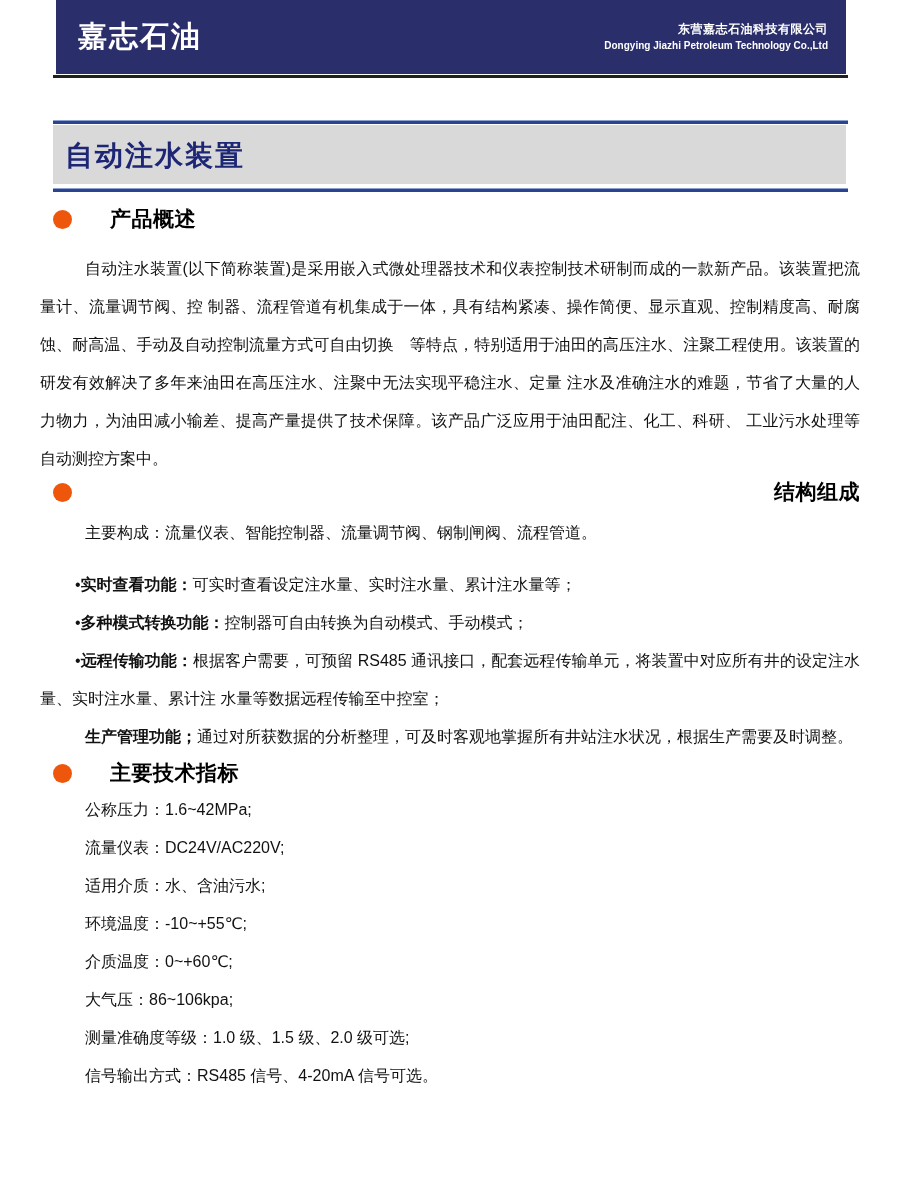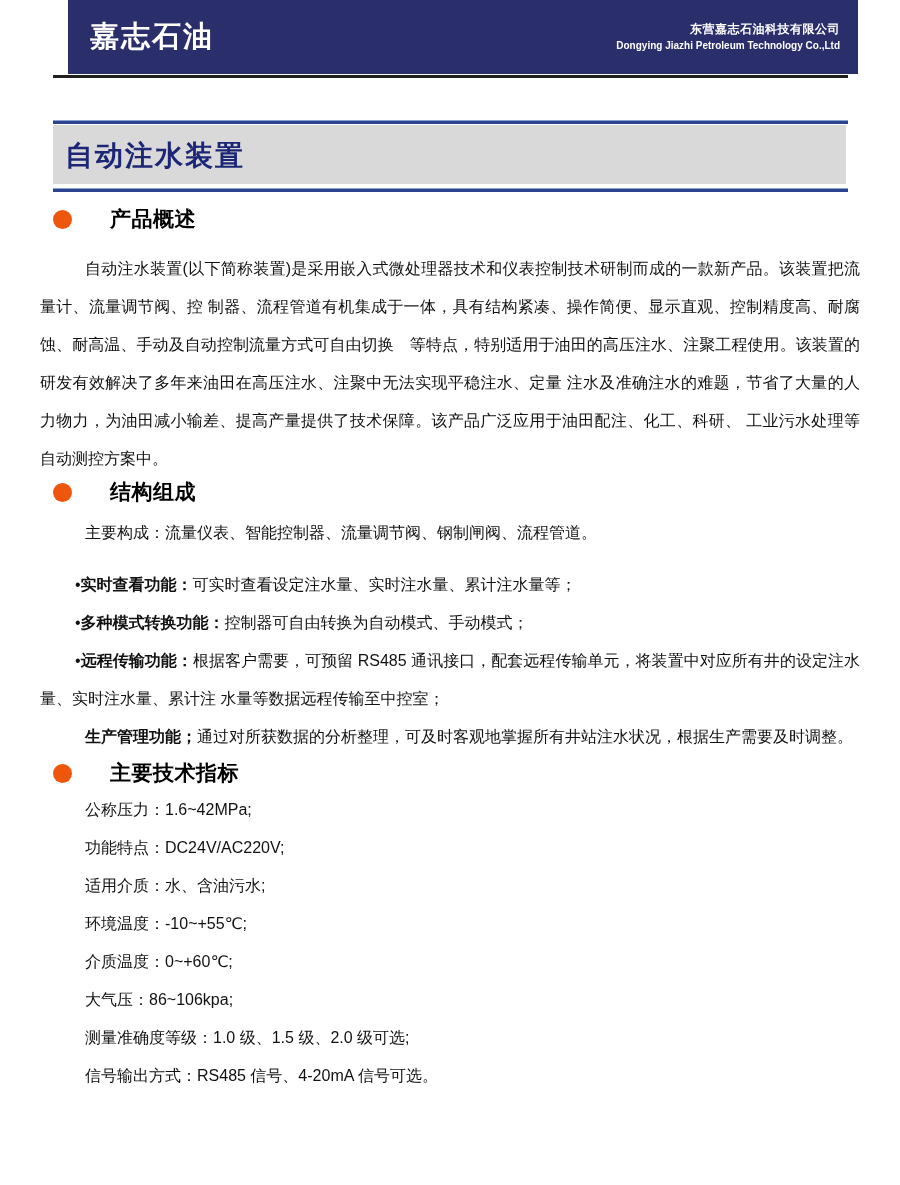--- a/index.html
+++ b/index.html
@@ -16,21 +16,21 @@
   html,body{margin:0;padding:0;}
   body{
     width:900px;height:1185px;background:#ffffff;
     font-family:"Liberation Sans","DejaVu Sans",sans-serif;
     color:var(--text);
   }
   .page{position:relative;width:900px;height:1185px;overflow:hidden;background:#fff;}
 
   
   .brand{
-    position:absolute;left:68px;top:0;width:790px;height:74px;
+    position:absolute;left:56px;top:0;width:790px;height:74px;
     background:var(--header-bg);
     display:flex;justify-content:space-between;align-items:center;
     padding:0 18px 0 22px;
   }
   .logo{color:#fff;font-size:29px;font-weight:bold;letter-spacing:2px;}
   .company{text-align:right;color:#fff;line-height:1.25;}
   .company .cn{font-size:12px;font-weight:bold;letter-spacing:0.5px;}
   .company .en{font-size:10px;font-weight:bold;margin-top:3px;text-align:center;}
   .header-rule{position:absolute;left:53px;top:75px;width:795px;height:3px;background:var(--rule-black);}
 
@@ -50,21 +50,21 @@
   .content{position:absolute;left:40px;top:192px;width:820px;}
   .sec-head{display:flex;align-items:center;height:28px;gap:36px;}
   .sec-head .dot{width:19px;height:19px;border-radius:50%;background:var(--accent-orange);
     margin-left:13px;flex:0 0 auto;}
   .sec-head h2{margin:0 0 0 2px;font-size:21px;font-weight:bold;color:#000;letter-spacing:0.5px;}
 
   .para{margin:0;font-size:16px;line-height:38px;text-align:justify;color:var(--text);}
   .indent2{text-indent:45px;}
 
   .mt-para{margin-top:17px;}
-  .mt-h-structure{margin-top:0;}
+  .mt-h-structure{margin-top:0;justify-content:space-between;}
   .mt-structure-body{margin-top:8px;}
   .mt-h-features{margin-top:9px;}
   .mt-features{margin-top:14px;}
   .mt-h-specs{margin-top:3px;}
   .mt-specs{margin-top:4px;}
   .mt-h-overview{margin-top:13px;}
 
   .feat{margin:0;font-size:16px;line-height:38px;text-align:justify;text-indent:35px;}
   .feat.no-bullet{text-indent:45px;}
   .feat b{font-weight:bold;}
@@ -111,21 +111,21 @@
       <p class="feat"><span>•</span><b>远程传输功能：</b><span>根据客户需要，可预留 RS485 通讯接口，配套远程传输单元，将装置中对应所有井的设定注水量、实时注水量、累计注 水量等数据远程传输至中控室；</span></p>
       <p class="feat no-bullet"><b>生产管理功能；</b><span>通过对所获数据的分析整理，可及时客观地掌握所有井站注水状况，根据生产需要及时调整。</span></p>
     </div>
 
     <div class="sec-head mt-h-specs">
       <span class="dot"></span>
       <h2>主要技术指标</h2>
     </div>
     <div class="mt-specs">
       <p class="spec"><span>公称压力：</span><span>1.6~42MPa;</span></p>
-      <p class="spec"><span>功能特点：</span><span>DC24V/AC220V;</span></p>
+      <p class="spec"><span>流量仪表：</span><span>DC24V/AC220V;</span></p>
       <p class="spec"><span>适用介质：</span><span>水、含油污水;</span></p>
       <p class="spec"><span>环境温度：</span><span>-10~+55℃;</span></p>
       <p class="spec"><span>介质温度：</span><span>0~+60℃;</span></p>
       <p class="spec"><span>大气压：</span><span>86~106kpa;</span></p>
       <p class="spec"><span>测量准确度等级：</span><span>1.0 级、1.5 级、2.0 级可选;</span></p>
       <p class="spec"><span>信号输出方式：</span><span>RS485 信号、4-20mA 信号可选。</span></p>
     </div>
 
   </main>
 </div>

